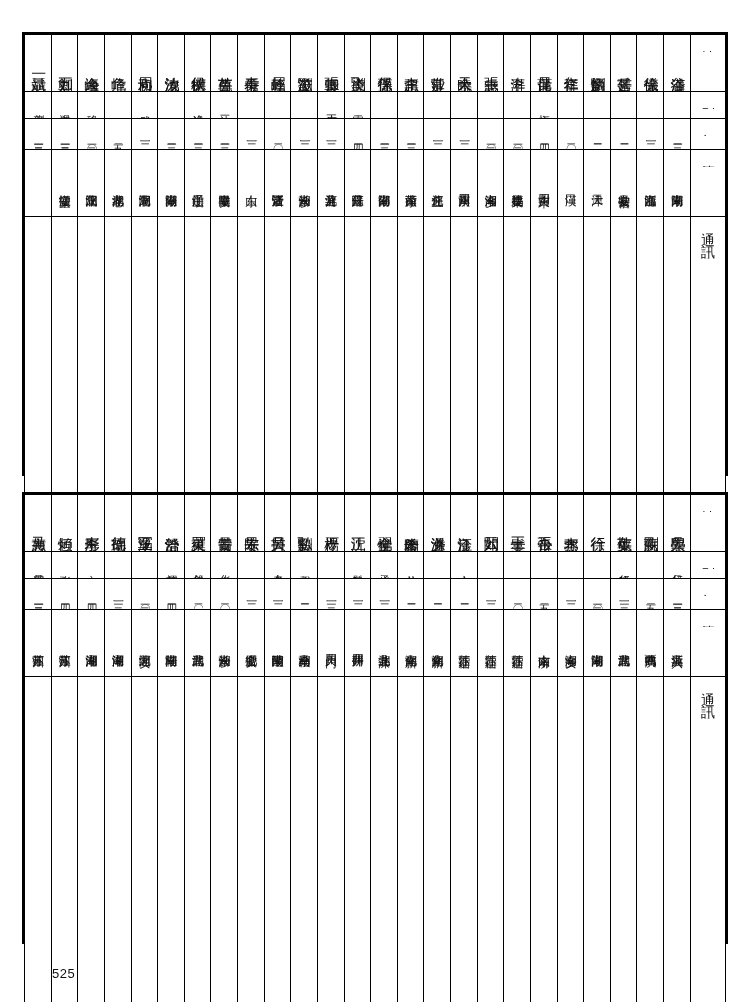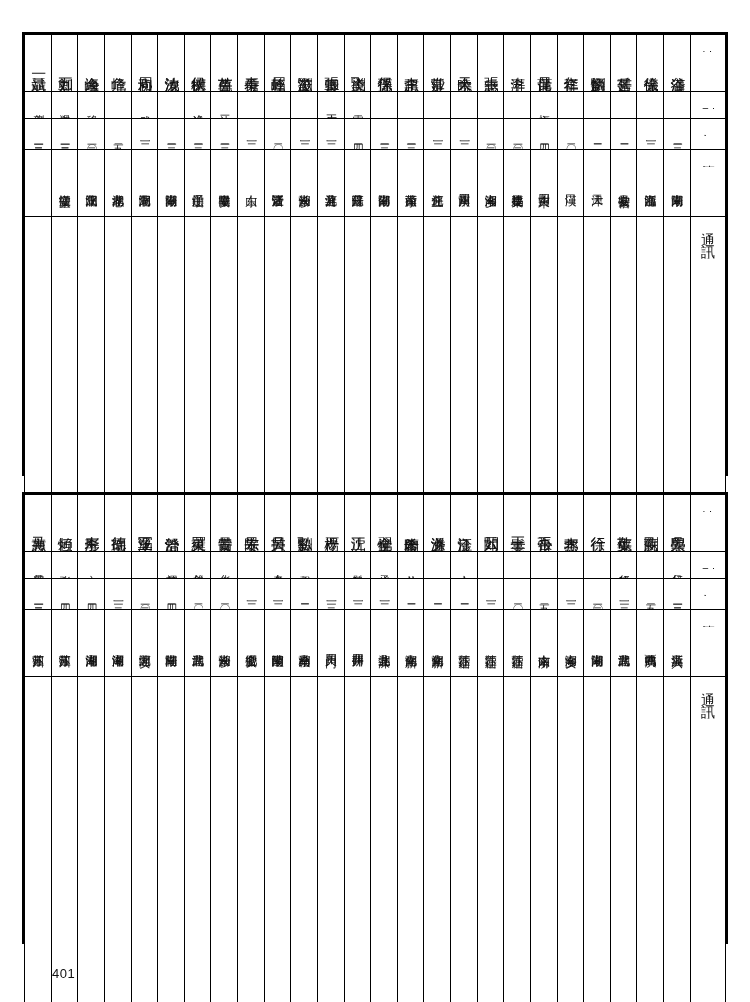--- a/index.html
+++ b/index.html
@@ -891,15 +891,15 @@
               <span class="vtext">吳兴美潮前丘</span>
             </td>
             <td class="hdr hdr-addr">
               <span class="vtext">通訊處</span>
             </td>
           </tr>
     </tbody>
       </table>
   </div>
 
-  <div class="pageno">401</div>
+  <div class="pageno">525</div>
 
 </div>
 
 </body></html>

